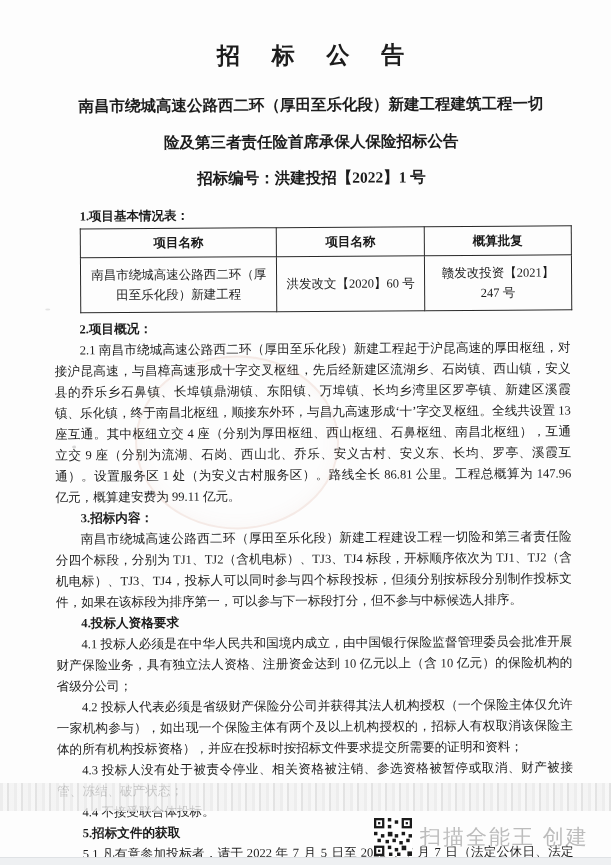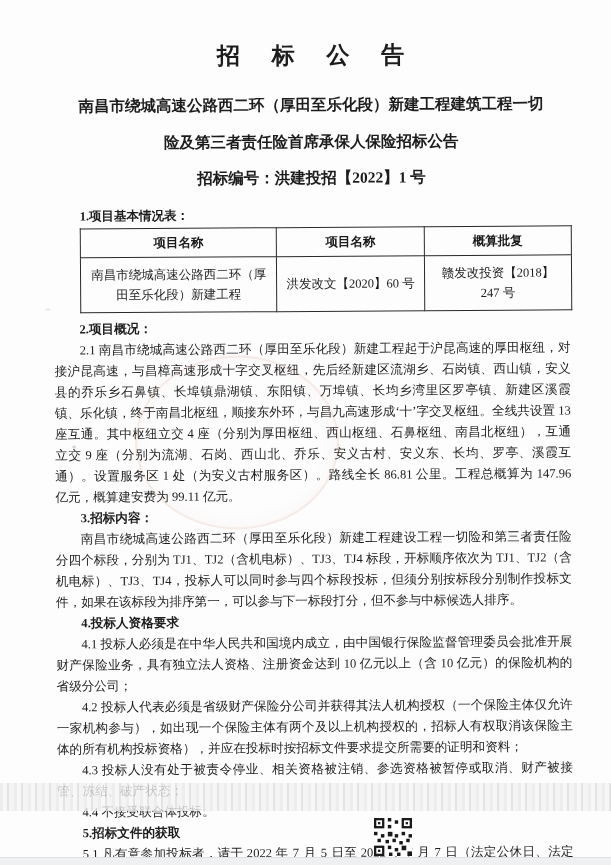--- a/index.html
+++ b/index.html
@@ -99,21 +99,21 @@
     <table class="info">
       <tbody>
           <tr>
         <th class="c1">项目名称</th>
         <th class="c2">项目名称</th>
         <th class="c3">概算批复</th>
       </tr>
       <tr>
         <td>南昌市绕城高速公路西二环（厚田至乐化段）新建工程</td>
         <td>洪发改文【2020】60 号</td>
-        <td>赣发改投资【2018】247 号</td>
+        <td>赣发改投资【2021】247 号</td>
       </tr>
     </tbody>
       </table>
 
     <div class="blocks">
       <p class="blk heading">2.项目概况：</p>
       <p class="blk">2.1 南昌市绕城高速公路西二环（厚田至乐化段）新建工程起于沪昆高速的厚田枢纽，对接沪昆高速，与昌樟高速形成十字交叉枢纽，先后经新建区流湖乡、石岗镇、西山镇，安义县的乔乐乡石鼻镇、长埠镇鼎湖镇、东阳镇、万埠镇、长均乡湾里区罗亭镇、新建区溪霞镇、乐化镇，终于南昌北枢纽，顺接东外环，与昌九高速形成‘十’字交叉枢纽。全线共设置 13 座互通。其中枢纽立交 4 座（分别为厚田枢纽、西山枢纽、石鼻枢纽、南昌北枢纽），互通立交 9 座（分别为流湖、石岗、西山北、乔乐、安义古村、安义东、长均、罗亭、溪霞互通）。设置服务区 1 处（为安义古村服务区）。路线全长 86.81 公里。工程总概算为 147.96 亿元，概算建安费为 99.11 亿元。</p>
       <p class="blk heading">3.招标内容：</p>
       <p class="blk">南昌市绕城高速公路西二环（厚田至乐化段）新建工程建设工程一切险和第三者责任险分四个标段，分别为 TJ1、TJ2（含机电标）、TJ3、TJ4 标段，开标顺序依次为 TJ1、TJ2（含机电标）、TJ3、TJ4，投标人可以同时参与四个标段投标，但须分别按标段分别制作投标文件，如果在该标段为排序第一，可以参与下一标段打分，但不参与中标候选人排序。</p>
       <p class="blk heading">4.投标人资格要求</p>
@@ -163,13 +163,14 @@
       <rect x="22" y="20" width="3" height="3"></rect>
         <rect x="28" y="18" width="3" height="3"></rect>
       <rect x="12" y="24" width="3" height="3"></rect>
         <rect x="18" y="26" width="3" height="3"></rect>
         <rect x="24" y="24" width="4" height="4"></rect>
       <rect x="13" y="30" width="3" height="3"></rect>
         <rect x="20" y="30" width="3" height="3"></rect>
         <rect x="29" y="29" width="4" height="4"></rect>
     </g>
   </svg>
+  <span class="cam-text">扫描全能王 创建</span>
 </div>
 
 </body></html>

